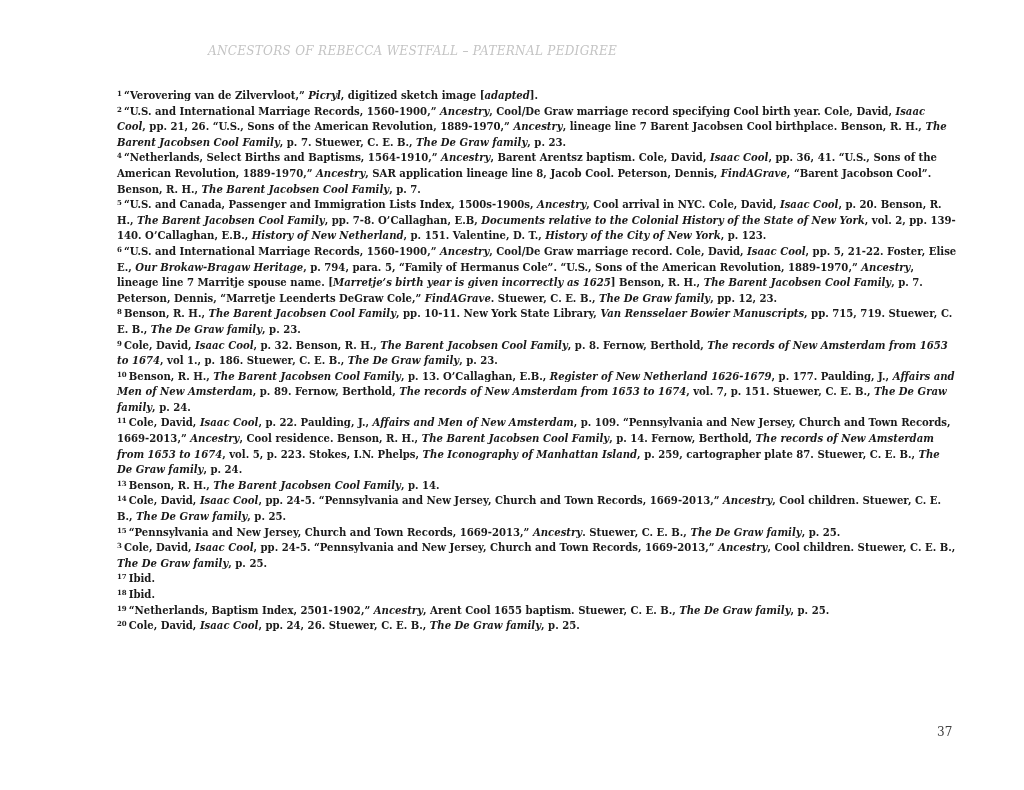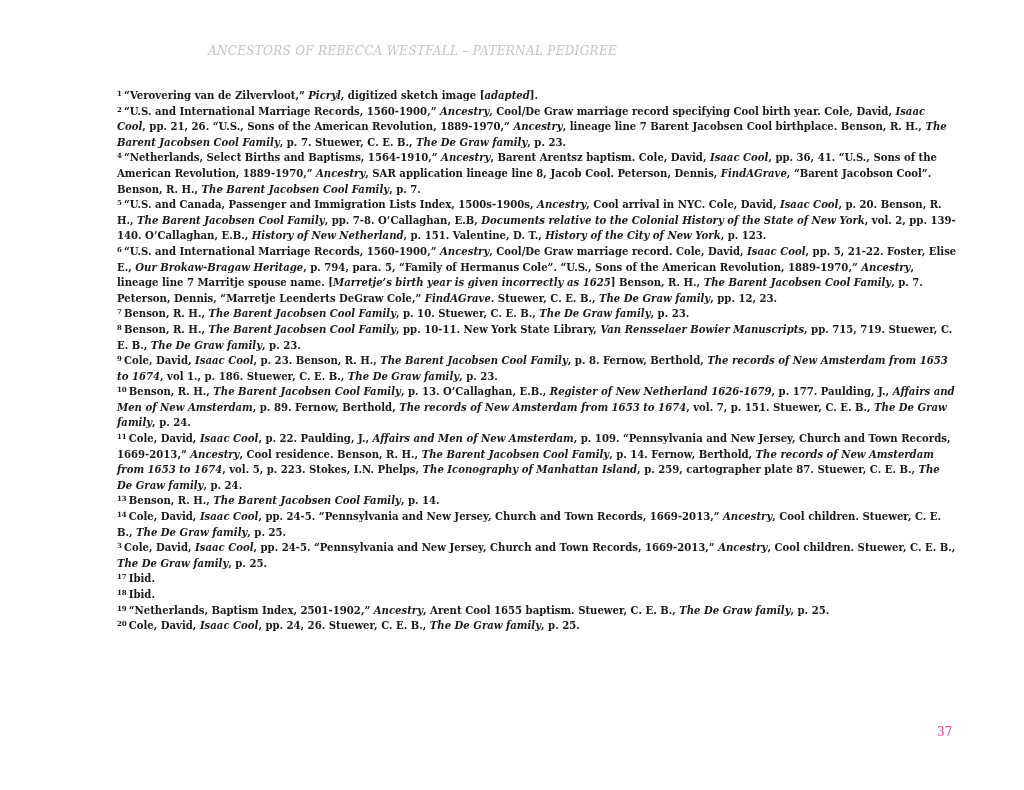--- a/index.html
+++ b/index.html
@@ -13,41 +13,41 @@
       position: absolute; top: 88px; left: 117px; width: 840px;
       font-family: "DejaVu Serif", serif; font-size: 10.1px; line-height: 15.6px;
       color: #1a1a1a;
       font-weight: bold;
     }
     .fn { margin: 0; }
     .fn sup { font-size: 7px; vertical-align: 3px; line-height: 0; margin-right: 2px; }
     .fn i { font-style: italic; }
     .page-number {
       position: absolute; top: 725px; left: 937px;
-      font-family: "DejaVu Serif", serif; font-size: 12px; color: #ec4899;
+      font-family: "DejaVu Serif", serif; font-size: 12px; color: #404040;
     }
   </style>
 </head>
 <body>
 
 <div class="page-header">ANCESTORS OF REBECCA WESTFALL – PATERNAL PEDIGREE</div>
 
 <div class="footnotes" id="footnotes">
     <p class="fn"><sup>1</sup><span>“Verovering van de Zilvervloot,” </span><i>Picryl</i><span>, digitized sketch image [</span><i>adapted</i><span>].</span></p>
     <p class="fn"><sup>2</sup><span>“U.S. and International Marriage Records, 1560-1900,” </span><i>Ancestry</i><span>, Cool/De Graw marriage record specifying Cool birth year. Cole, David, </span><i>Isaac Cool</i><span>, pp. 21, 26. “U.S., Sons of the American Revolution, 1889-1970,” </span><i>Ancestry</i><span>, lineage line 7 Barent Jacobsen Cool birthplace. Benson, R. H., </span><i>The Barent Jacobsen Cool Family</i><span>, p. 7. Stuewer, C. E. B., </span><i>The De Graw family</i><span>, p. 23.</span></p>
     <p class="fn"><sup>4</sup><span>“Netherlands, Select Births and Baptisms, 1564-1910,” </span><i>Ancestry</i><span>, Barent Arentsz baptism. Cole, David, </span><i>Isaac Cool</i><span>, pp. 36, 41. “U.S., Sons of the American Revolution, 1889-1970,” </span><i>Ancestry</i><span>, SAR application lineage line 8, Jacob Cool. Peterson, Dennis, </span><i>FindAGrave</i><span>, “Barent Jacobson Cool”. Benson, R. H., </span><i>The Barent Jacobsen Cool Family</i><span>, p. 7.</span></p>
     <p class="fn"><sup>5</sup><span>“U.S. and Canada, Passenger and Immigration Lists Index, 1500s-1900s, </span><i>Ancestry</i><span>, Cool arrival in NYC. Cole, David, </span><i>Isaac Cool</i><span>, p. 20. Benson, R. H., </span><i>The Barent Jacobsen Cool Family</i><span>, pp.  7-8. O’Callaghan, E.B, </span><i>Documents relative to the Colonial History of the State of New York</i><span>, vol. 2, pp. 139-140. O’Callaghan, E.B., </span><i>History of New Netherland</i><span>, p. 151. Valentine, D. T., </span><i>History of the City of New York</i><span>, p. 123.</span></p>
     <p class="fn"><sup>6</sup><span>“U.S. and International Marriage Records, 1560-1900,” </span><i>Ancestry</i><span>, Cool/De Graw marriage record. Cole, David, </span><i>Isaac Cool</i><span>, pp. 5, 21-22. Foster, Elise E., </span><i>Our Brokaw-Bragaw Heritage</i><span>, p. 794, para. 5, “Family of Hermanus Cole”. “U.S., Sons of the American Revolution, 1889-1970,” </span><i>Ancestry</i><span>, lineage line 7 Marritje spouse name. [</span><i>Marretje’s birth year is given incorrectly as 1625</i><span>] Benson, R. H., </span><i>The Barent Jacobsen Cool Family</i><span>, p. 7. Peterson, Dennis, “Marretje Leenderts DeGraw Cole,” </span><i>FindAGrave</i><span>. Stuewer, C. E. B., </span><i>The De Graw family</i><span>, pp. 12, 23.</span></p>
-    <p class="fn"><sup>7</sup><span>Benson, R. H., </span><i>The Barent Jacobsen Cool Family</i><span>, p. 10. Stuewer, C. E. B., </span><i>The De Graw family</i><span>, p. 23.</span></p>
     <p class="fn"><sup>8</sup><span>Benson, R. H., </span><i>The Barent Jacobsen Cool Family</i><span>, pp. 10-11. New York State Library, </span><i>Van Rensselaer Bowier Manuscripts</i><span>, pp. 715, 719. Stuewer, C. E. B., </span><i>The De Graw family</i><span>, p. 23.</span></p>
-    <p class="fn"><sup>9</sup><span>Cole, David, </span><i>Isaac Cool</i><span>, p. 23. Benson, R. H., </span><i>The Barent Jacobsen Cool Family</i><span>, p. 8. Fernow, Berthold, </span><i>The records of New Amsterdam from 1653 to 1674</i><span>, vol 1., p. 186. Stuewer, C. E. B., </span><i>The De Graw family</i><span>, p. 23.</span></p>
+    <p class="fn"><sup>9</sup><span>Cole, David, </span><i>Isaac Cool</i><span>, p. 32. Benson, R. H., </span><i>The Barent Jacobsen Cool Family</i><span>, p. 8. Fernow, Berthold, </span><i>The records of New Amsterdam from 1653 to 1674</i><span>, vol 1., p. 186. Stuewer, C. E. B., </span><i>The De Graw family</i><span>, p. 23.</span></p>
     <p class="fn"><sup>10</sup><span>Benson, R. H., </span><i>The Barent Jacobsen Cool Family</i><span>, p. 13. O’Callaghan, E.B., </span><i>Register of New Netherland 1626-1679</i><span>, p. 177. Paulding, J., </span><i>Affairs and Men of New Amsterdam</i><span>, p. 89. Fernow, Berthold, </span><i>The records of New Amsterdam from 1653 to 1674</i><span>, vol. 7, p. 151. Stuewer, C. E. B., </span><i>The De Graw family</i><span>, p. 24.</span></p>
     <p class="fn"><sup>11</sup><span>Cole, David, </span><i>Isaac Cool</i><span>, p. 22. Paulding, J., </span><i>Affairs and Men of New Amsterdam</i><span>, p. 109. “Pennsylvania and New Jersey, Church and Town Records, 1669-2013,” </span><i>Ancestry</i><span>, Cool residence. Benson, R. H., </span><i>The Barent Jacobsen Cool Family</i><span>, p. 14. Fernow, Berthold, </span><i>The records of New Amsterdam from 1653 to 1674</i><span>, vol. 5, p. 223. Stokes, I.N. Phelps, </span><i>The Iconography of Manhattan Island</i><span>, p. 259, cartographer plate 87. Stuewer, C. E. B., </span><i>The De Graw family</i><span>, p. 24.</span></p>
     <p class="fn"><sup>13</sup><span>Benson, R. H., </span><i>The Barent Jacobsen Cool Family</i><span>, p. 14.</span></p>
     <p class="fn"><sup>14</sup><span>Cole, David, </span><i>Isaac Cool</i><span>, pp. 24-5. “Pennsylvania and New Jersey, Church and Town Records, 1669-2013,” </span><i>Ancestry</i><span>, Cool children. Stuewer, C. E. B., </span><i>The De Graw family</i><span>, p. 25.</span></p>
+    <p class="fn"><sup>15</sup><span>“Pennsylvania and New Jersey, Church and Town Records, 1669-2013,” </span><i>Ancestry</i><span>. Stuewer, C. E. B., </span><i>The De Graw family</i><span>, p. 25.</span></p>
     <p class="fn"><sup>3</sup><span>Cole, David, </span><i>Isaac Cool</i><span>, pp. 24-5. “Pennsylvania and New Jersey, Church and Town Records, 1669-2013,” </span><i>Ancestry</i><span>, Cool children. Stuewer, C. E. B., </span><i>The De Graw family</i><span>, p. 25.</span></p>
     <p class="fn"><sup>17</sup><span>Ibid.</span></p>
     <p class="fn"><sup>18</sup><span>Ibid.</span></p>
     <p class="fn"><sup>19</sup><span>“Netherlands, Baptism Index, 2501-1902,” </span><i>Ancestry</i><span>, Arent Cool 1655 baptism. Stuewer, C. E. B., </span><i>The De Graw family</i><span>, p. 25.</span></p>
     <p class="fn"><sup>20</sup><span>Cole, David, </span><i>Isaac Cool</i><span>, pp. 24, 26. Stuewer, C. E. B., </span><i>The De Graw family</i><span>, p. 25.</span></p>
   </div>
 
 <div class="page-number">37</div>
 
 </body></html>

